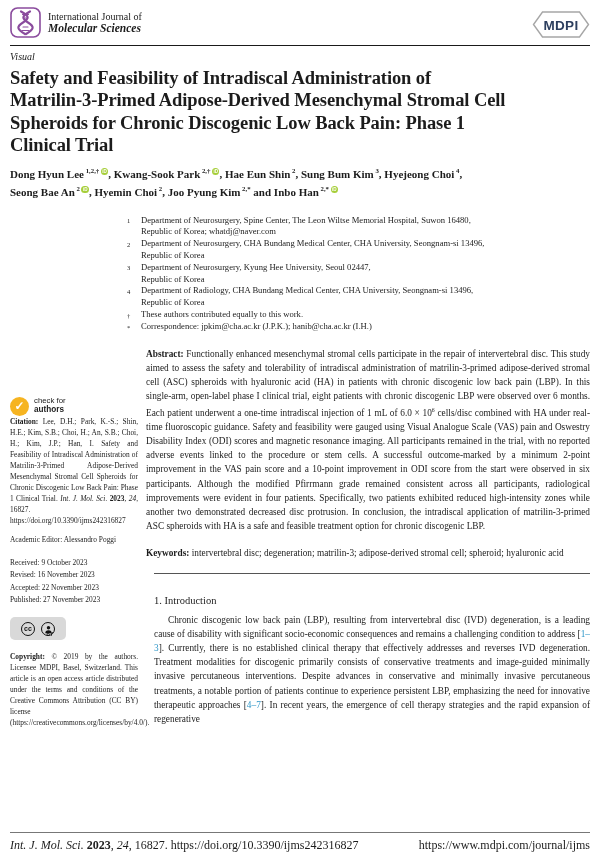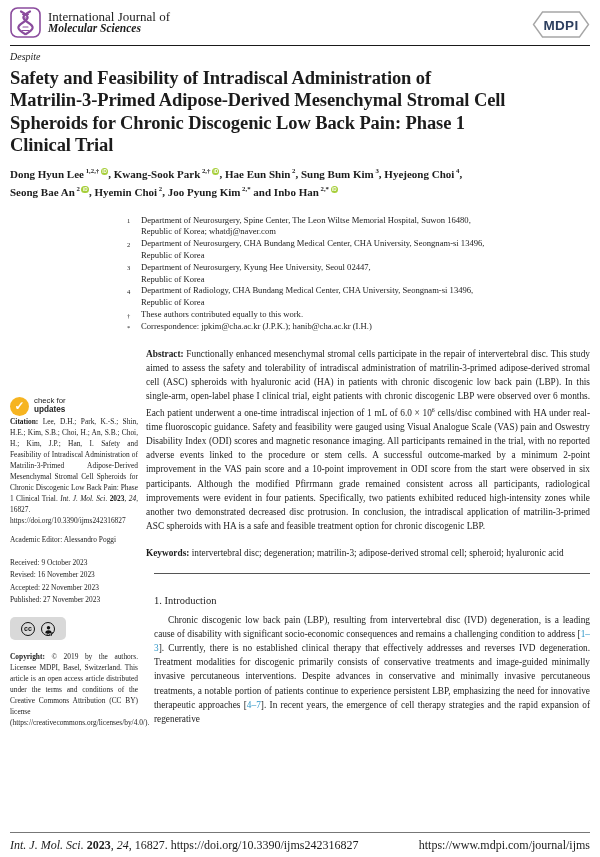--- a/index.html
+++ b/index.html
@@ -2,21 +2,21 @@
 <html style="--accent_purple: #8a4b9d; --mdpi_navy: #2c3e5e; --orcid_green: #a6ce39; --check_yellow: #f6b421; --ref_blue: #2e96c8;"><head>
 <meta charset="utf-8">
 <style>
   html,body{margin:0;padding:0;width:600px;height:857px;background:#fff;overflow:hidden}
   body{font-family:"Liberation Serif","DejaVu Serif",serif;color:#1c1c1c;position:relative}
   .page{padding:7px 10px 0 10px}
 
   .hdr{display:flex;align-items:flex-start}
   .jlogo{width:31px;height:31px;flex:none}
   .jname{margin-left:7px;padding-top:4px}
-  .jl1{font-size:13px;line-height:11px}
+  .jl1{font-size:10px;line-height:11px}
   .jl2{font-size:11.5px;font-weight:700;font-style:italic;line-height:13px}
   .spacer{flex:1}
   .mdpi{margin-top:4px}
   .toprule{border-top:1px solid #1a1a1a;margin-top:3px}
 
   .article-type{font-style:italic;font-size:10px;margin-top:5px}
   .title{font-size:18.5px;font-weight:700;line-height:22.4px;margin-top:5px;letter-spacing:-0.1px}
   .authors{margin-top:8px;font-size:11px;font-weight:700;line-height:18px}
   sup.asup{font-size:6.8px;line-height:0}
   .orcid{display:inline-block;width:7.5px;height:7.5px;border-radius:50%;background:var(--orcid_green,#a6ce39);color:#fff;font-family:"Liberation Sans",sans-serif;font-size:4.6px;font-weight:700;line-height:7.5px;text-align:center;vertical-align:super;margin-left:1.5px}
@@ -83,21 +83,21 @@
     <div class="spacer"></div>
     <div class="mdpi">
       <svg width="58" height="27" viewBox="0 0 58 27">
         <polygon points="10.5,1 47.5,1 56.5,13.5 47.5,26 10.5,26 1.5,13.5" fill="none" stroke="#a6a6a6" stroke-width="1.4"></polygon>
         <text x="29" y="18.5" text-anchor="middle" font-family="Liberation Sans, sans-serif" font-size="13.5" font-weight="bold" letter-spacing="0.3" style="fill:var(--mdpi_navy,#2c3e5e)">MDPI</text>
       </svg>
     </div>
   </header>
   <div class="toprule"></div>
 
-  <div class="article-type">Despite</div>
+  <div class="article-type">Visual</div>
 
   <div class="title">
     <div>Safety and Feasibility of Intradiscal Administration of</div>
     <div>Matrilin-3-Primed Adipose-Derived Mesenchymal Stromal Cell</div>
     <div>Spheroids for Chronic Discogenic Low Back Pain: Phase 1</div>
     <div>Clinical Trial</div>
   </div>
 
   <div class="authors">
     <div id="authors-l1"><span><span>Dong Hyun Lee</span><sup class="asup">&nbsp;1,2,†</sup><span class="orcid">iD</span><span>, </span></span><span><span>Kwang-Sook Park</span><sup class="asup">&nbsp;2,†</sup><span class="orcid">iD</span><span>, </span></span><span><span>Hae Eun Shin</span><sup class="asup">&nbsp;2</sup><span>, </span></span><span><span>Sung Bum Kim</span><sup class="asup">&nbsp;3</sup><span>, </span></span><span><span>Hyejeong Choi</span><sup class="asup">&nbsp;4</sup><span>,</span></span></div>
@@ -143,21 +143,21 @@
     </div>
   </div>
 
   <div class="cols">
 
     <aside class="sidebar">
       <div class="check-badge">
         <span class="check-circle"><span>✓</span></span>
         <span class="check-text">
           <span>check for</span>
-          <b>updates</b>
+          <b>authors</b>
         </span>
       </div>
 
       <div class="cite"><span class="b">Citation: </span><span>Lee, D.H.; Park, K.-S.; Shin, H.E.; Kim, S.B.; Choi, H.; An, S.B.; Choi, H.; Kim, J.P.; Han, I. Safety and Feasibility of Intradiscal Administration of Matrilin-3-Primed Adipose-Derived Mesenchymal Stromal Cell Spheroids for Chronic Discogenic Low Back Pain: Phase 1 Clinical Trial. </span><span class="i">Int. J. Mol. Sci. </span><span class="b">2023</span><span>, </span><span class="i">24</span><span>, 16827. https://doi.org/10.3390/ijms242316827</span></div>
 
       <div class="editor">Academic Editor: Alessandro Poggi</div>
 
       <div class="dates">
         <div>Received: 9 October 2023</div>
         <div>Revised: 16 November 2023</div>

